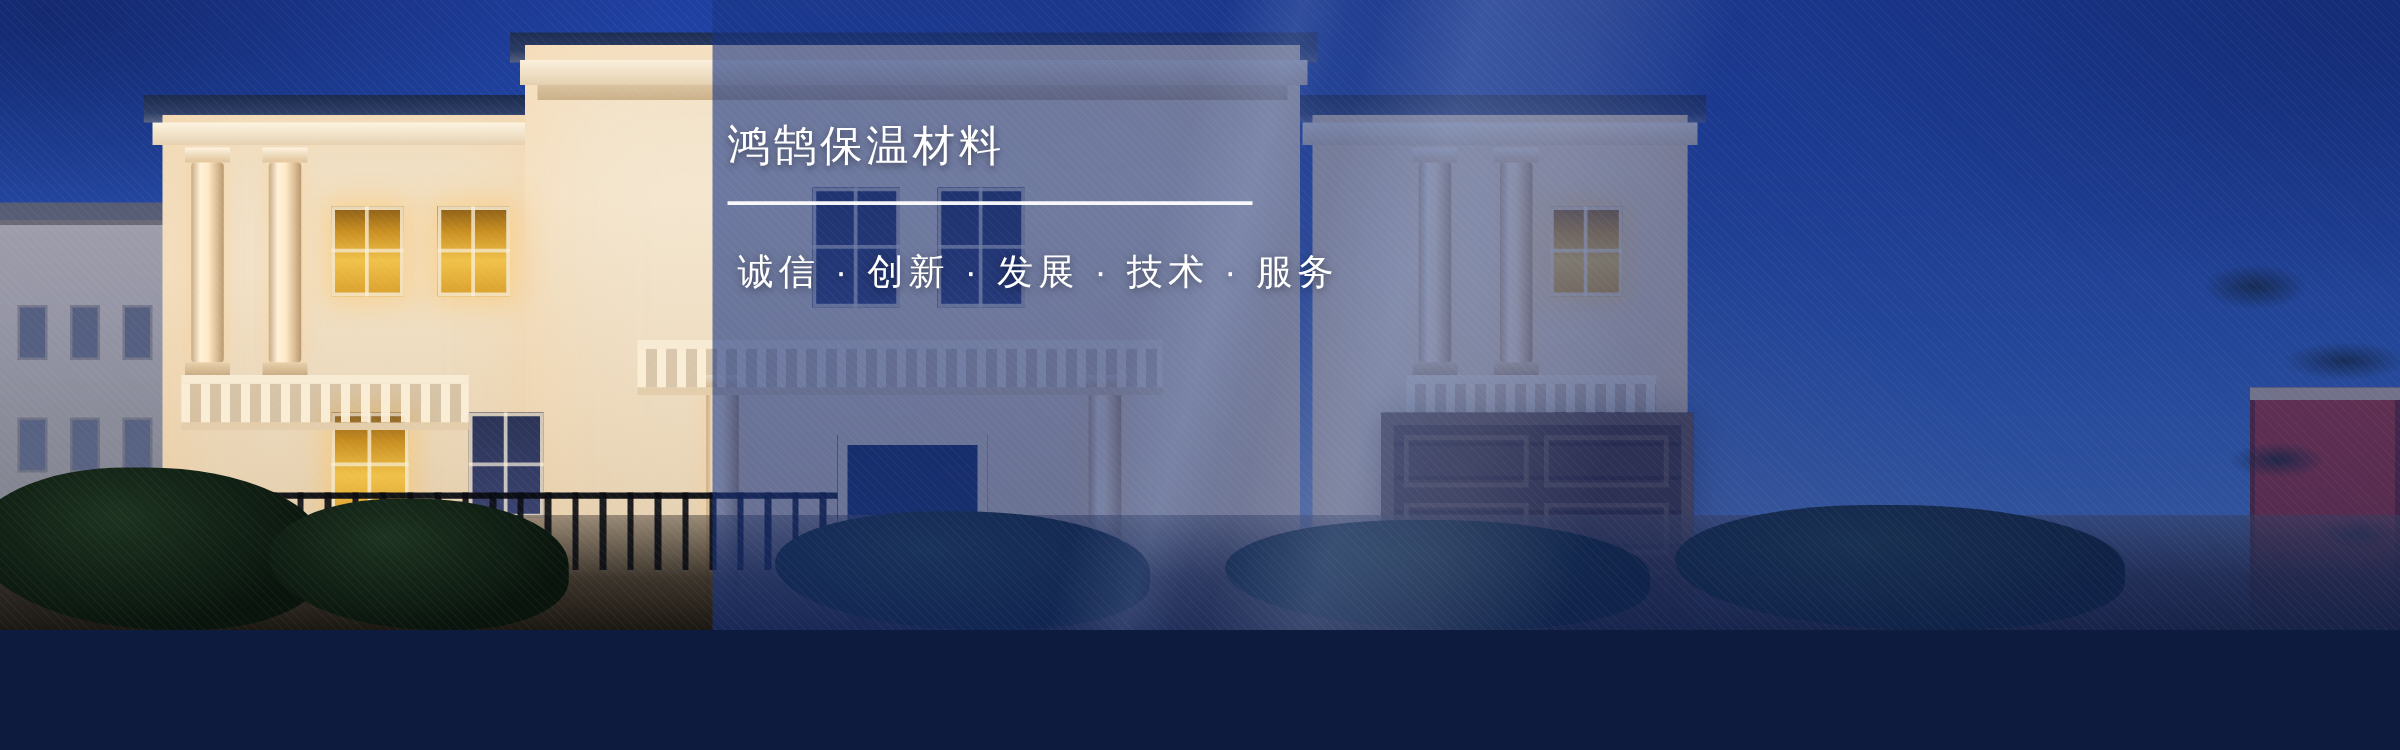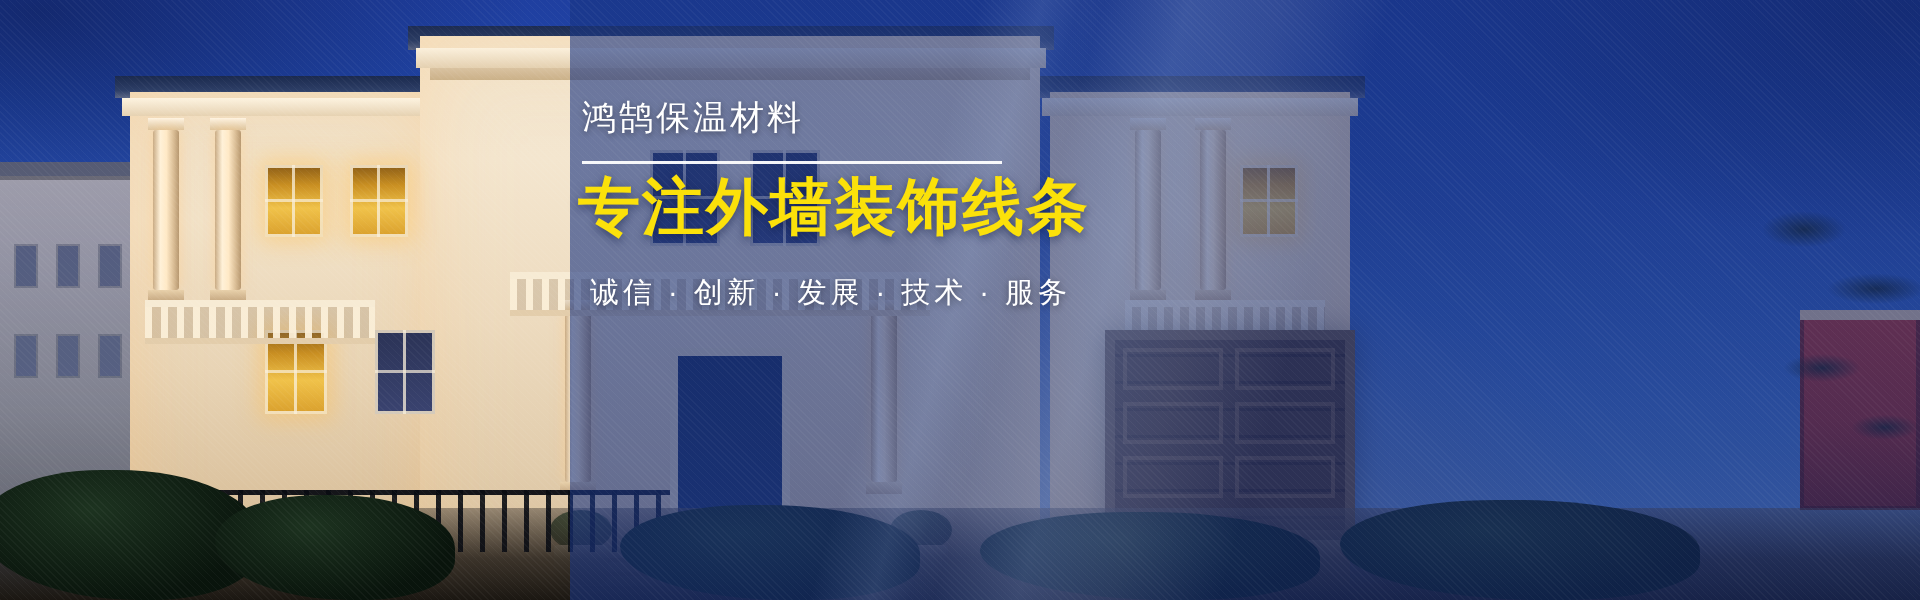--- a/index.html
+++ b/index.html
@@ -1,21 +1,21 @@
 <!DOCTYPE html>
 <html><head>
 <meta charset="utf-8">
 <style>
   * { margin:0; padding:0; box-sizing:border-box; }
   html,body { width:1920px; height:600px; overflow:hidden; background:#0d1b3e; }
   body { font-family:"Liberation Sans","DejaVu Sans",sans-serif; }
 
   .banner{
     position:relative;
-    width:1920px; height:600px;
+    width:1920px; height:504px;
     overflow:hidden;
   }
 
   
   .sky{
     position:absolute; inset:0;
     background:
       radial-gradient(ellipse 900px 420px at 50% 86%, rgba(255,214,150,0.30) 0%, rgba(255,190,120,0.10) 42%, rgba(0,0,0,0) 72%),
       linear-gradient(180deg,#1f3fa0 0%, #2146a8 16%, #2a51b2 34%, #3461bd 52%, #3f6ec4 66%, #4b79c6 78%, #5c86c9 90%, #6f94cf 100%);
   }
@@ -382,17 +382,16 @@
   <div class="overlay-panel">
     <div class="beam2"></div>
     <div class="beam"></div>
   </div>
 
   <div class="hatch"></div>
 
   <div class="text-block">
     <div class="brand">鸿鹄保温材料</div>
     <div class="rule"></div>
-    <div class="headline second">专注外墙装饰线条</div>
     <div class="tagline">诚信 · 创新 · 发展 · 技术 · 服务</div>
   </div>
 
 </div>
 
 </body></html>

